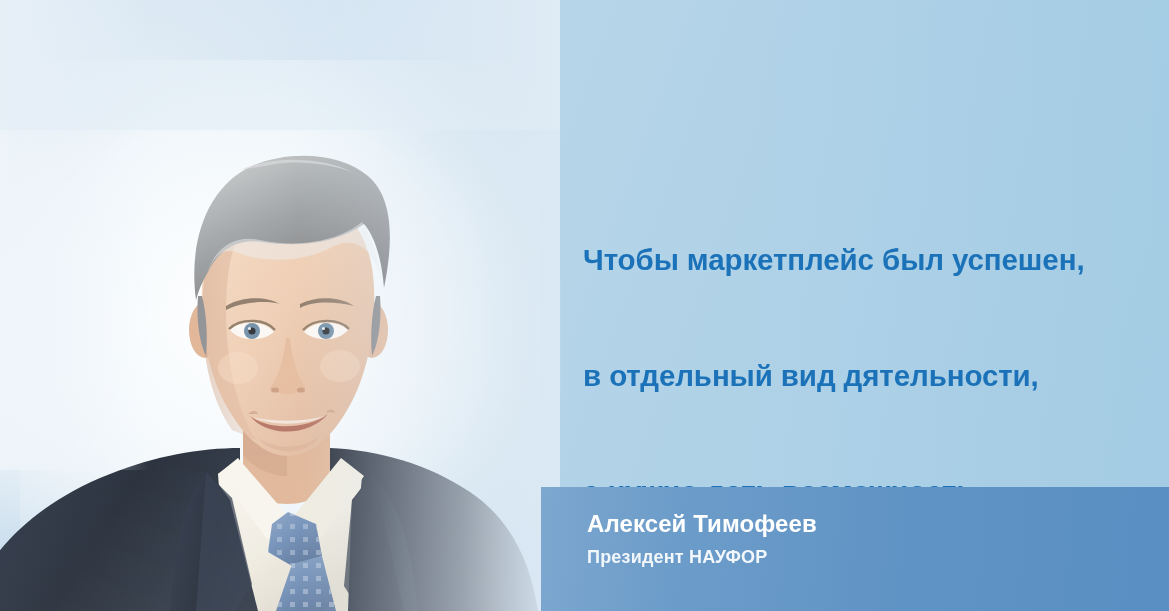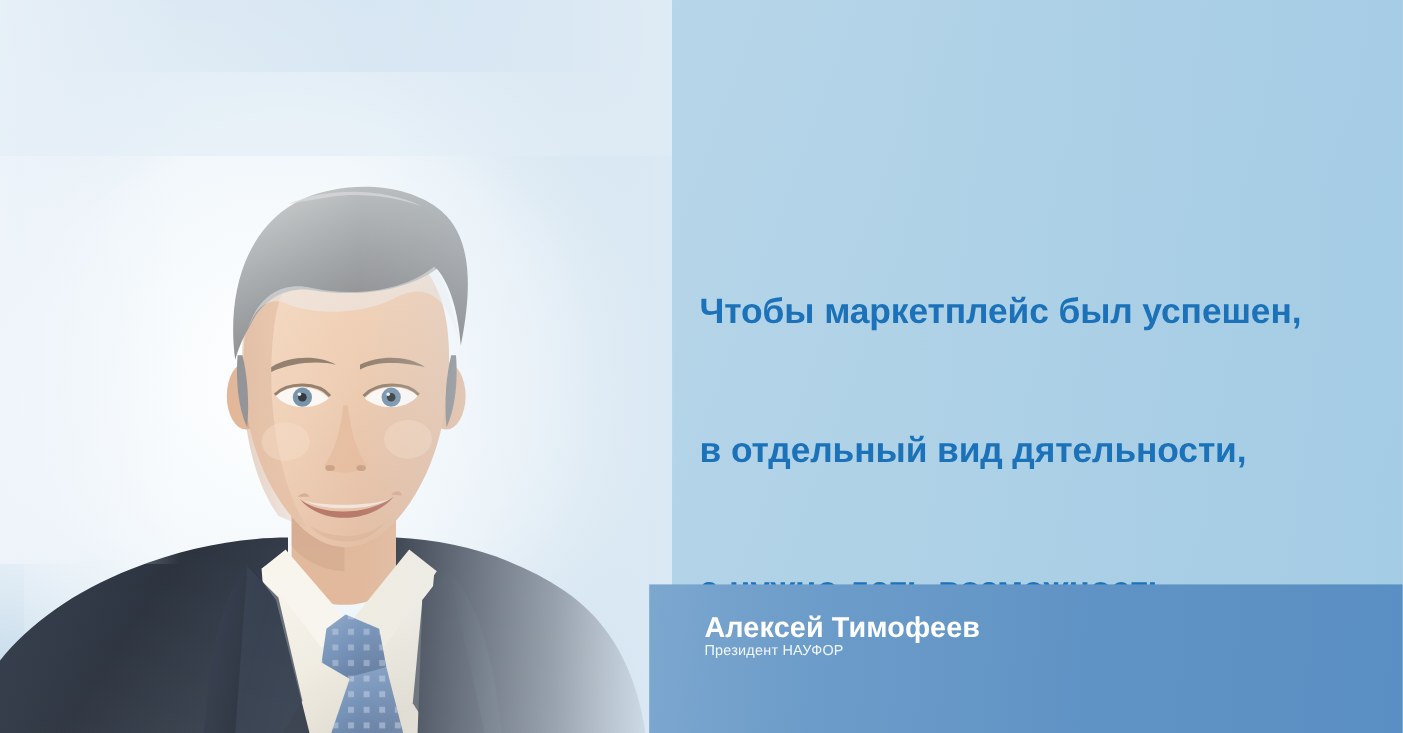--- a/index.html
+++ b/index.html
@@ -80,24 +80,24 @@
     position:absolute;
     left:46px; top:23px;
     color:#ffffff;
     font-size:24px;
     font-weight:bold;
     letter-spacing:0.1px;
     white-space:nowrap;
   }
   .namebar .role {
     position:absolute;
-    left:46px; top:48px;
+    left:46px; top:60px;
     color:#f2f7fb;
-    font-size:12px;
-    font-weight:normal;
+    font-size:18px;
+    font-weight:bold;
     letter-spacing:0.2px;
     white-space:nowrap;
   }
 </style>
 </head>
 <body>
 
 <div id="card">
 
   <div class="bg-base"></div>

